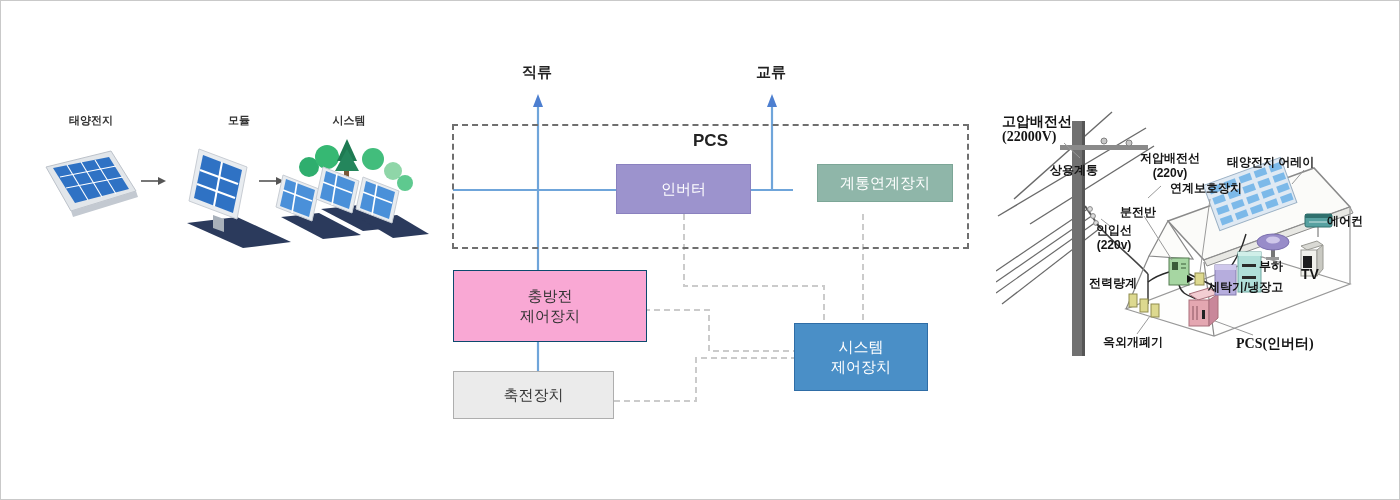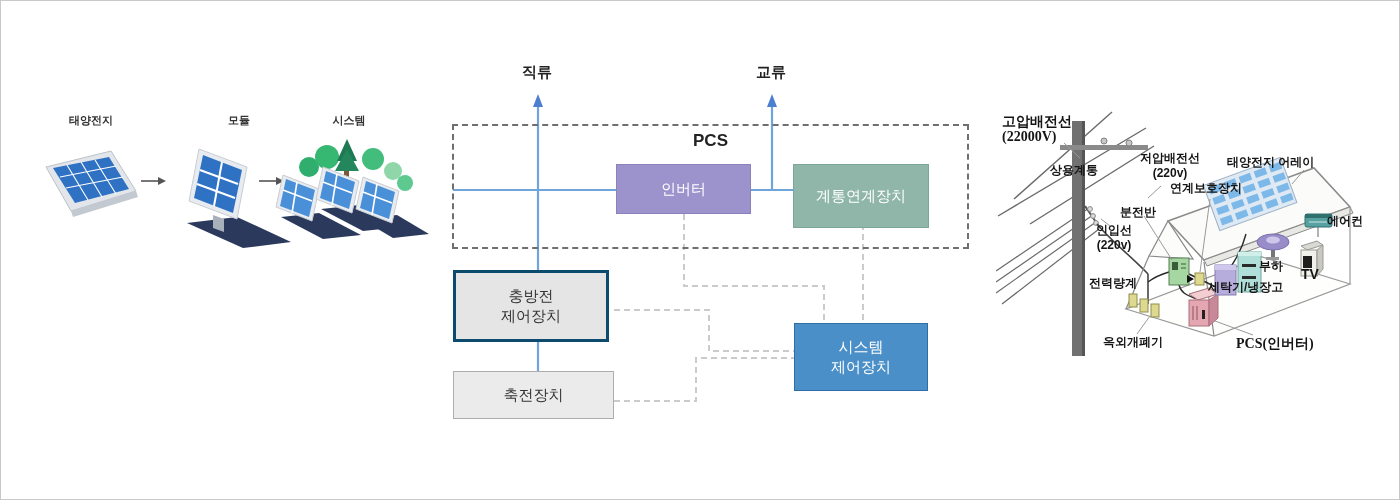--- a/index.html
+++ b/index.html
@@ -15,24 +15,24 @@
   .flow-label { top:62px; width:60px; text-align:center; font-size:15px; font-weight:bold; color:#222; }
 
   .pcs-dashed { left:451px; top:123px; width:517px; height:125px; border:2px dashed #6f6f6f; }
   .pcs-title { position:absolute; top:5px; left:0; width:100%; text-align:center;
                font-size:17px; font-weight:bold; color:#222; }
 
   .dbox { display:flex; flex-direction:column; align-items:center; justify-content:center;
           text-align:center; font-size:15px; line-height:20px; }
   .box-inverter { left:615px; top:163px; width:135px; height:50px; background:#9c93cd;
                   border:1px solid #8a81bf; color:#fff;justify-content:center; }
-  .box-grid     { left:792px; top:163px; width:136px; height:64px; background:#8fb6a9;
+  .box-grid     { left:816px; top:163px; width:136px; height:38px; background:#8fb6a9;
                   border:1px solid #7ca697; color:#fff;align-items:center; }
-  .box-charge   { left:452px; top:269px; width:156px; height:72px; background:#e5e5e5;
-                  border:3px solid #0c4a6e; color:#333; }
+  .box-charge   { left:452px; top:269px; width:194px; height:72px; background:#f9a8d4;
+                  border:1px solid #0c4a6e; color:#333; }
   .box-storage  { left:452px; top:370px; width:161px; height:48px; background:#ebebeb;
                   border:1px solid #aeaeae; color:#333; }
   .box-sysctrl  { left:793px; top:322px; width:134px; height:68px; background:#4a8fc7;
                   border:1px solid #2f6da6; color:#fff; }
 
   .hlabel { font-size:12px; font-weight:bold; color:#151515; line-height:15px; white-space:nowrap; }
   .hlabel.center { text-align:center; }
   .hlabel.big { font-size:14px;font-family:Liberation Serif, serif; }
 </style>
 </head>

